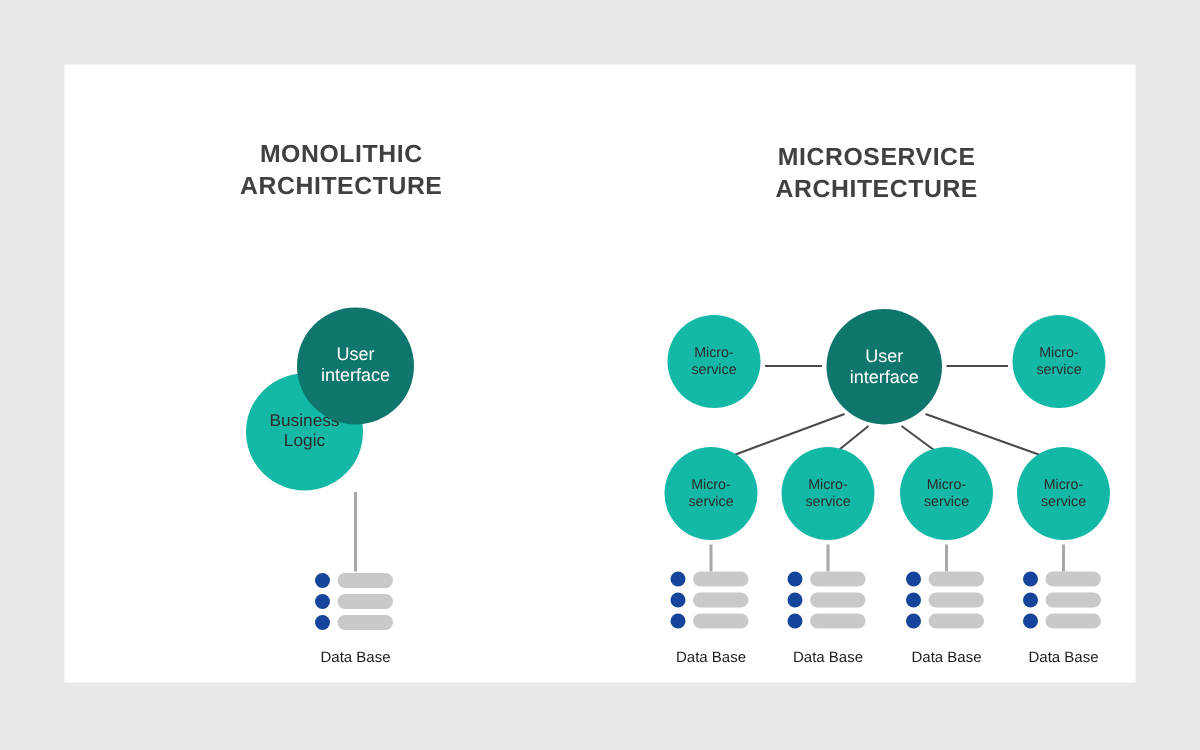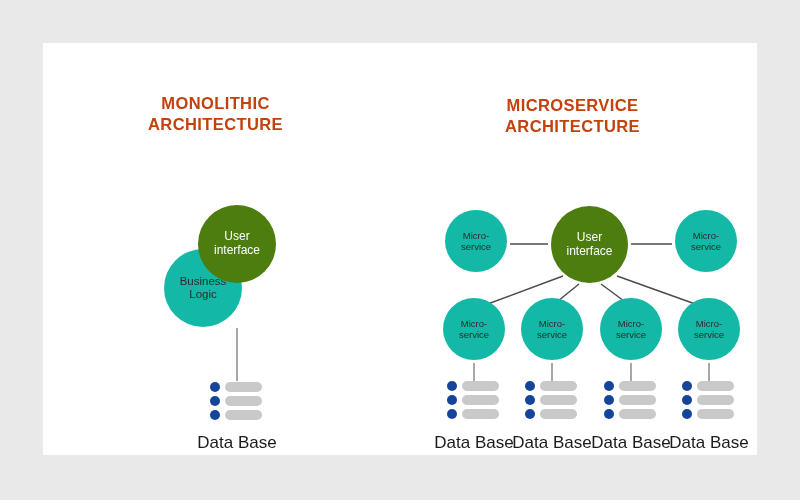--- a/index.html
+++ b/index.html
@@ -29,48 +29,48 @@
   .panel {
     position: absolute;
     top: 0;
     height: 412px;
   }
   #monolithic-panel { left: 0px;   width: 345px; }
   #microservice-panel { left: 345px; width: 369px; }
 
   .panel-title {
     position: absolute;
-    left: 0;
+    left: 12px;
     width: 100%;
     text-align: center;
     font-weight: bold;
     font-size: 16.5px;
     letter-spacing: 0.4px;
     line-height: 21px;
-    color: #c2410c;
+    color: #404040;
     white-space: pre-line;
   }
   #monolithic-title { top: 50px; }
   #microservice-title { top: 52px; }
 
   .circle {
     position: absolute;
     border-radius: 50%;
     display: flex;
     align-items: center;
     justify-content: center;
     text-align: center;
     box-sizing: border-box;
   }
   .circle-gray {
     background: #14b8a6;
     color: #2b2b2b;
   }
   .circle-blue {
-    background: #4d7c0f;
+    background: #0f766e;
     color: #ffffff;
     align-items: center;
   }
   .circle-label {
     white-space: pre-line;
     line-height: 1.16;
   }
 
   
   #mono-venn { position: absolute; left: 0; top: 0; width: 345px; height: 412px; }
@@ -115,21 +115,21 @@
     height: 10px;
     width: 37px;
     border-radius: 5px;
     background: #c9c9c9;
     margin-left: 5px;
     flex: 0 0 auto;
   }
   .db-label {
     position: absolute;
     text-align: center;
-    font-size: 17px;
+    font-size: 10px;
     color: #1b1b1b;
     white-space: nowrap;
   }
 
   #mono-db-icon  { left: 167px; top: 339px; }
   #mono-db-label { left: 120px; top: 390px; width: 148px; }
 
   
   #ms-user-interface {
     left: 163px; top: 163px; width: 77px; height: 77px;

